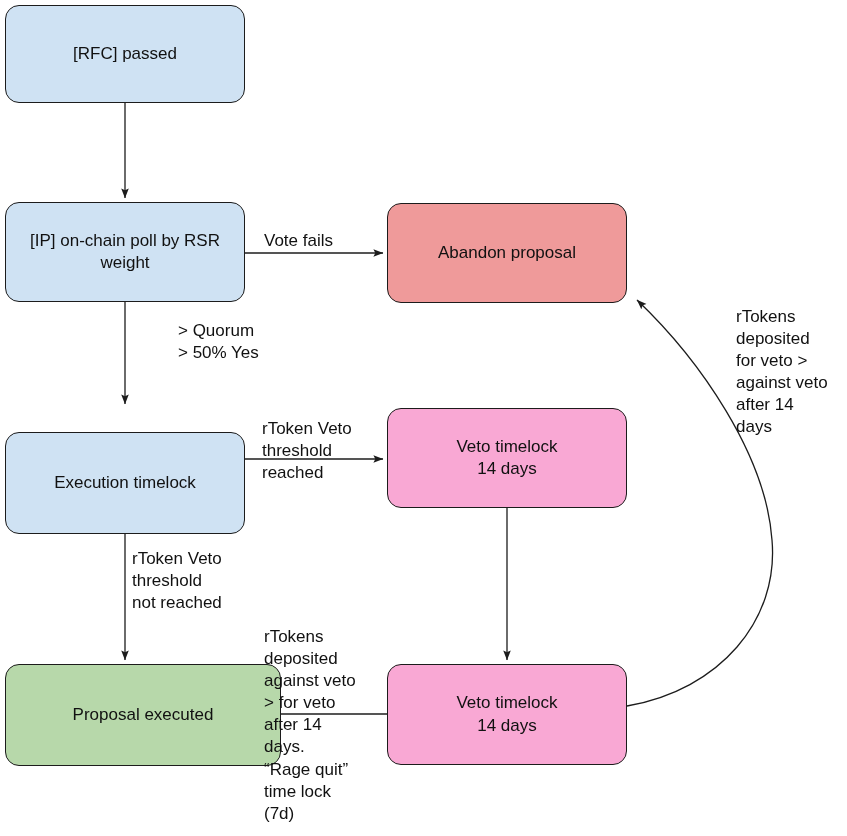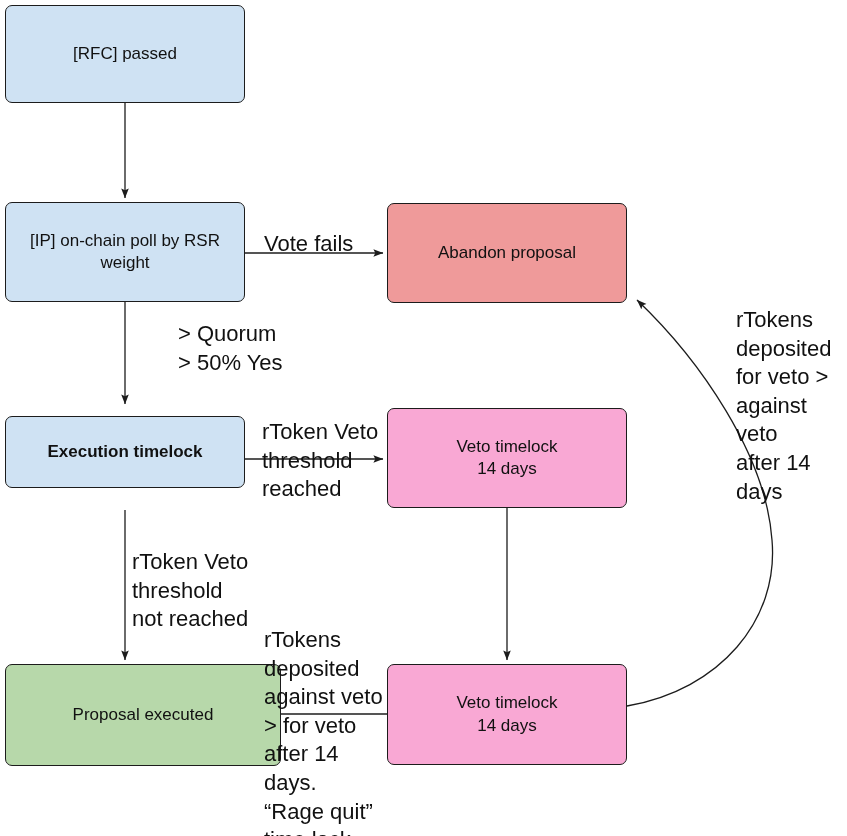--- a/index.html
+++ b/index.html
@@ -23,42 +23,42 @@
     left: 0;
     top: 0;
     width: 847px;
     height: 836px;
     pointer-events: none;
   }
   .node {
     position: absolute;
     box-sizing: border-box;
     border: 1.3px solid #1c1c1c;
-    border-radius: 7px;
+    border-radius: 14px;
     display: flex;
     align-items: center;
     justify-content: center;
     text-align: center;
     font-size: 17px;
     color: #111111;
     line-height: 1.32;
     padding: 4px 10px;
   }
   .node-label {
     display: block;
     white-space: pre-line;
   }
   .node.blue   { background: #cfe2f3; }
   .node.red    { background: #ef9a9a; }
   .node.yellow { background: #f9a8d4; }
   .node.green  { background: #b7d8aa; }
 
   .edge-label {
     position: absolute;
-    font-size: 22px;
+    font-size: 17px;
     color: #111111;
     line-height: 1.30;
     white-space: pre-line;
     text-align: left;
   }
 </style>
 </head>
 <body>
 
 <div id="canvas">
@@ -93,21 +93,21 @@
 
   <div class="node red" style="left:387px; top:203px; width:240px; height:100px;">
     <span class="node-label">Abandon proposal</span>
   </div>
 
   <div class="node blue" style="left:5px; top:202px; width:240px; height:100px;">
     <span class="node-label">[IP] on-chain poll by RSR
 weight</span>
   </div>
 
-  <div class="node blue" style="left:5px; top:416px; width:240px; height:72px;font-weight:bold;">
+  <div class="node blue" style="left:5px; top:432px; width:240px; height:102px;">
     <span class="node-label">Execution timelock</span>
   </div>
 
   <div class="node yellow" style="left:387px; top:408px; width:240px; height:100px;">
     <span class="node-label">Veto timelock
 14 days</span>
   </div>
 
   <div class="node green" style="left:5px; top:664px; width:276px; height:102px;">
     <span class="node-label">Proposal executed</span>

